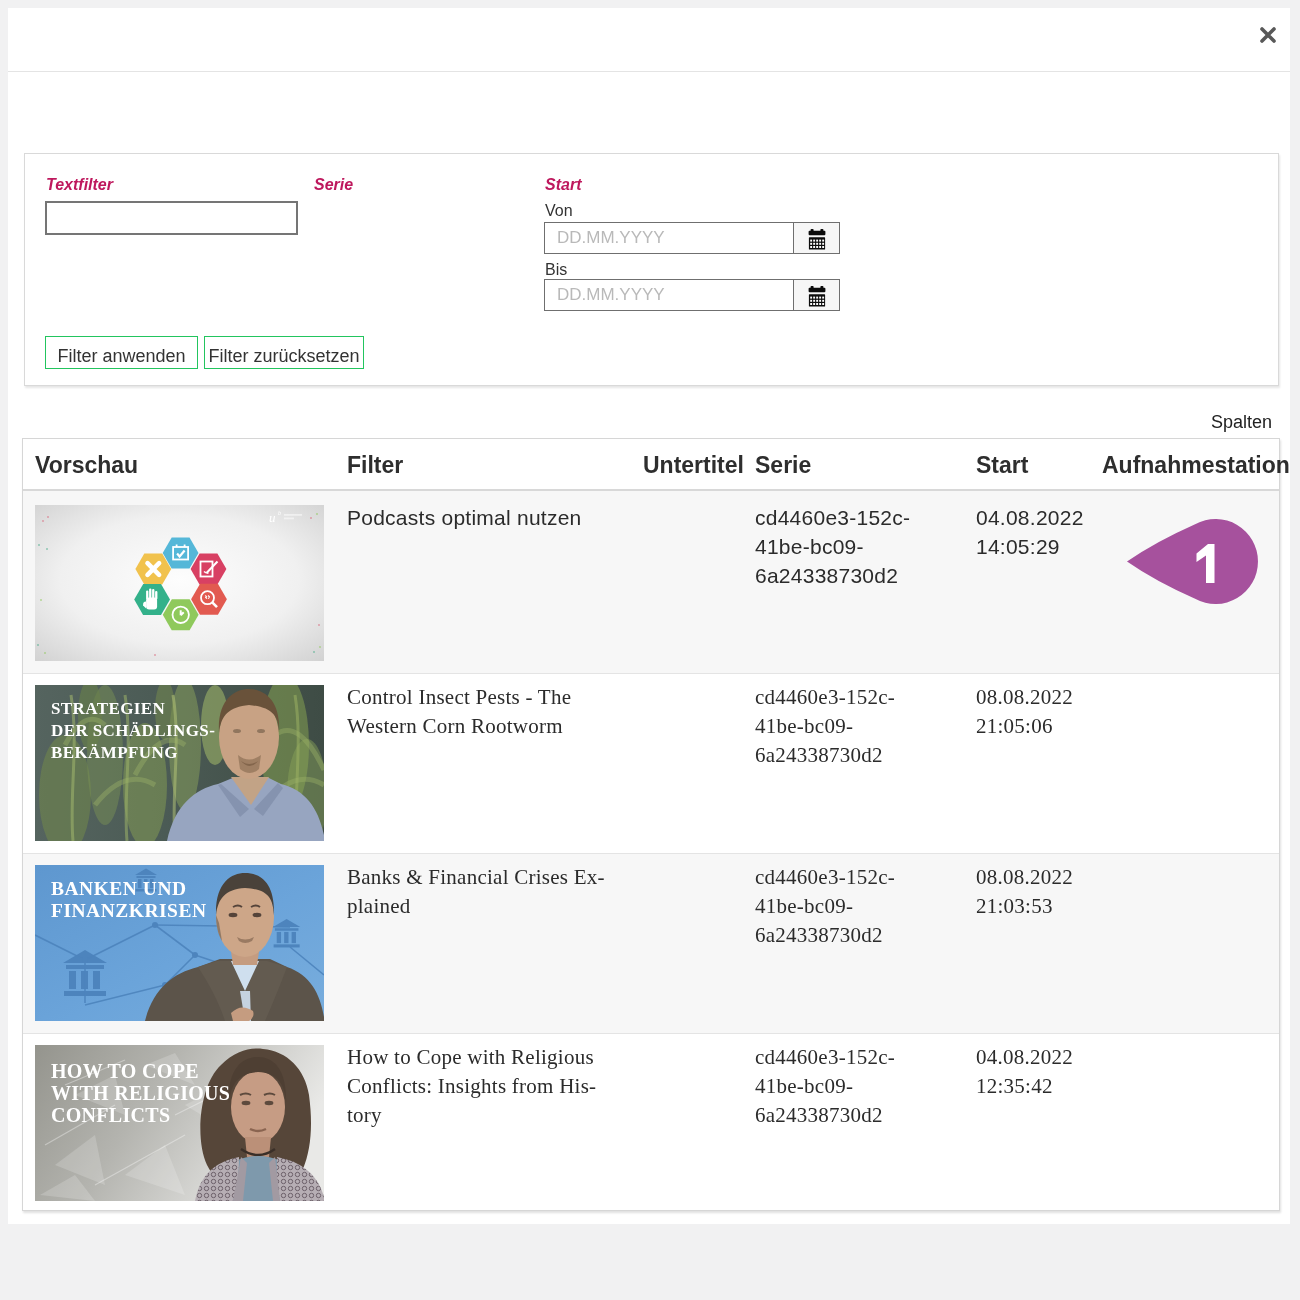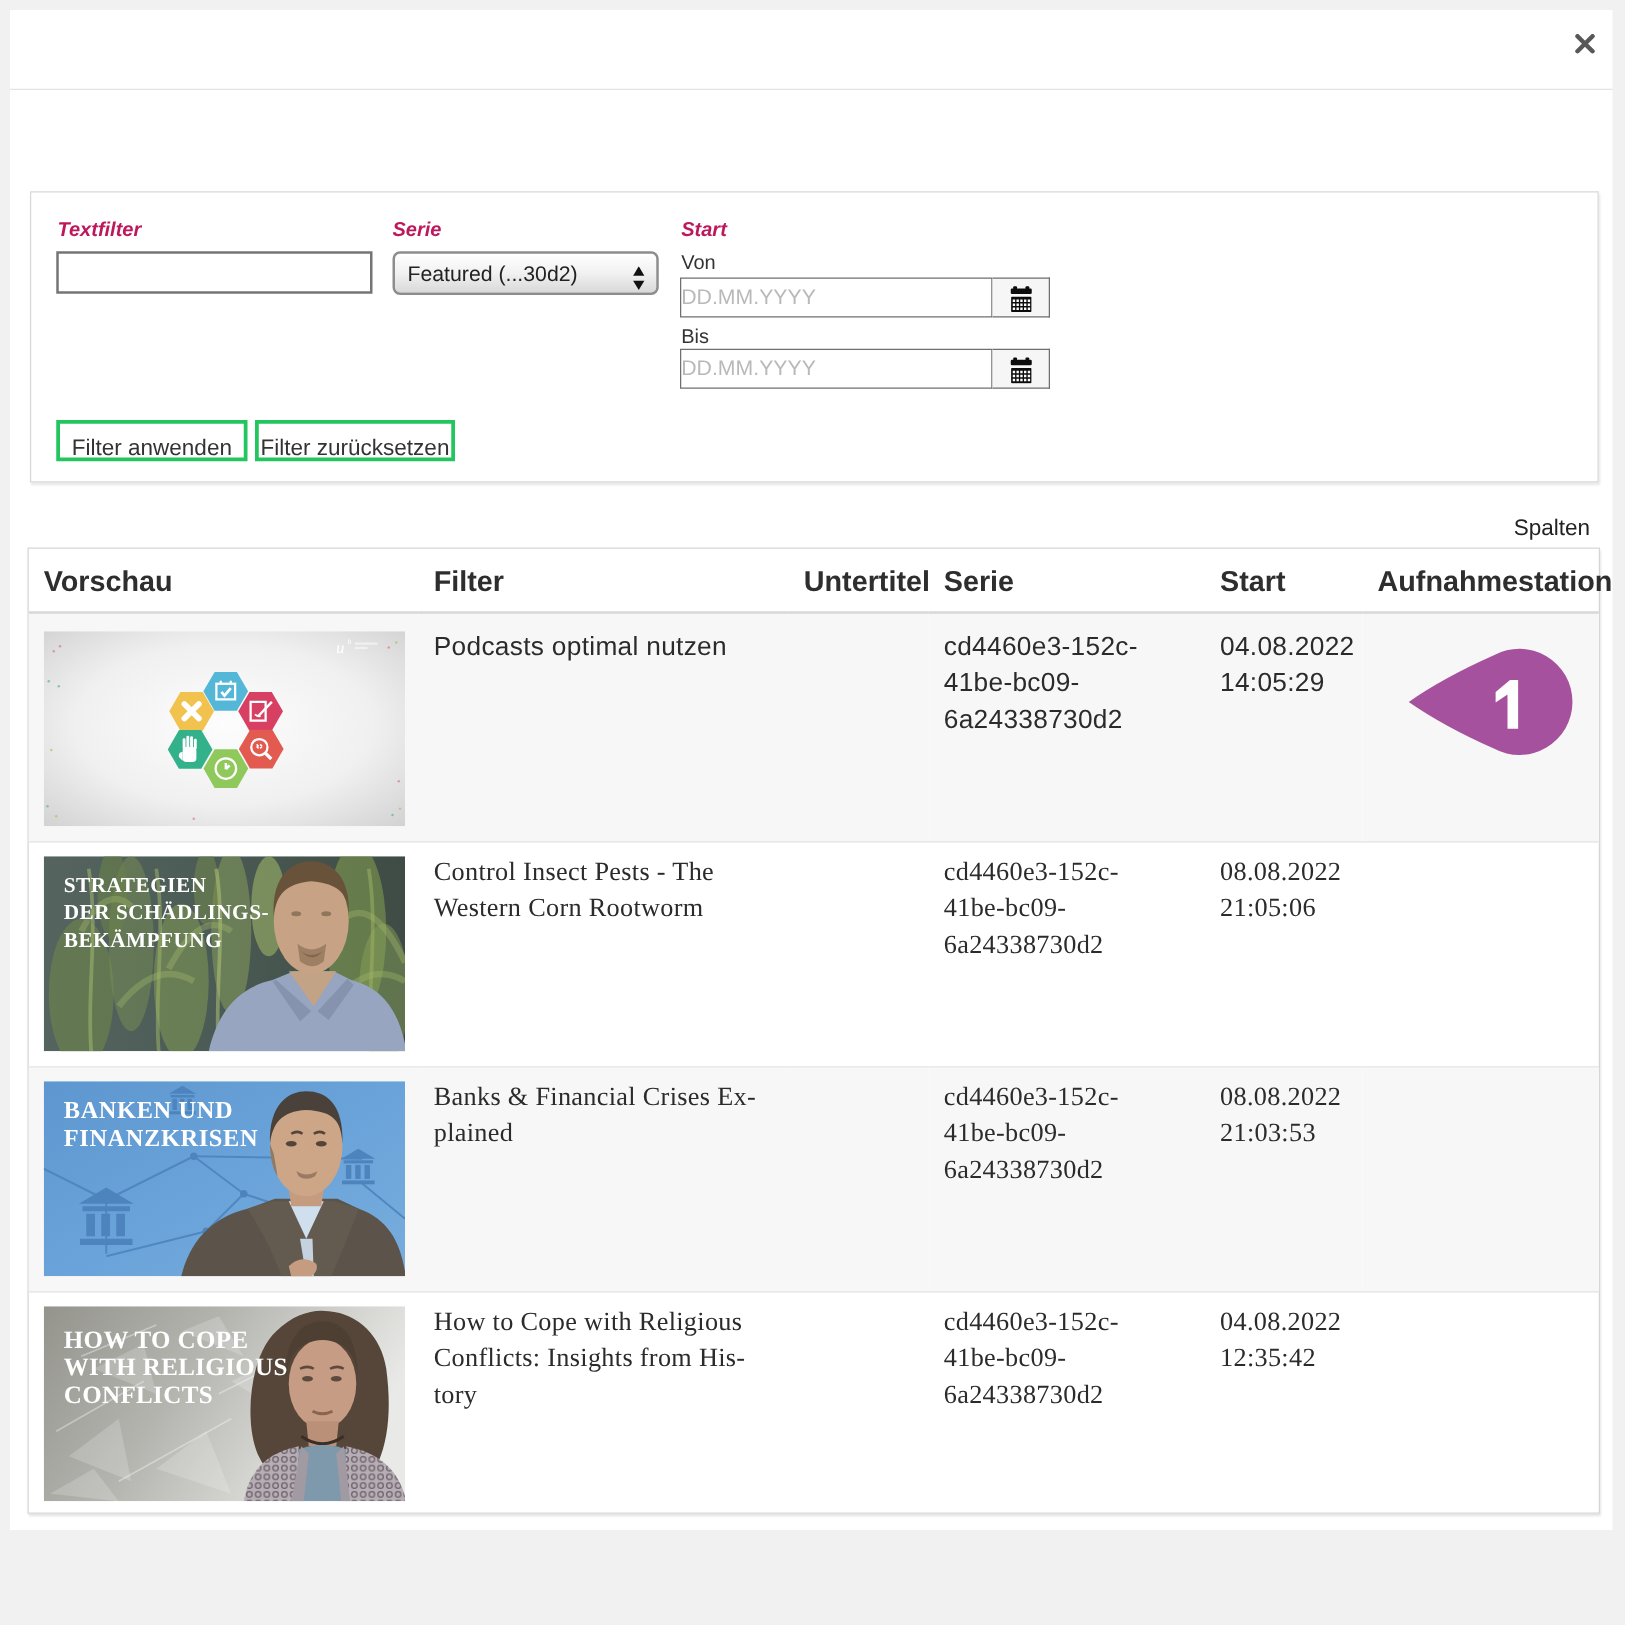--- a/index.html
+++ b/index.html
@@ -14,27 +14,27 @@
 .flab { position:absolute; font-style:italic; font-weight:bold; font-size:16px; color:#be185d; }
 #lab-text { left:46px; top:176px; }
 #lab-serie { left:314px; top:176px; }
 #lab-start { left:545px; top:176px; }
 #inp-text { position:absolute; left:45px; top:201px; width:253px; height:34px; border:2px solid #757575; background:#fff; }
 #sel { position:absolute; left:314px; top:201px; width:213px; height:35px; border:2px solid #8d8d8d; border-radius:6px; background:linear-gradient(#ffffff,#f1f1f1 50%,#d9d9d9); font-size:17px; color:#222; line-height:33px; padding-left:10px; }
 #sel .arr { position:absolute; right:9px; top:10px; }
 .sublab { position:absolute; font-size:16px; color:#333; }
 #lab-von { left:545px; top:202px; }
 #lab-bis { left:545px; top:261px; }
-.dinp { position:absolute; width:250px; height:32px; border:1px solid #6f6f6f; background:#fff; font-size:17px; color:#b9b9b9; line-height:30px; }
+.dinp { position:absolute; width:250px; height:32px; border:1px solid #6f6f6f; background:#fff; font-size:17px; color:#b9b9b9; line-height:30px; padding-left:12px; }
 #d1 { left:544px; top:222px; }
 #d2 { left:544px; top:279px; }
 .dbtn { position:absolute; width:46px; height:32px; border:1px solid #6f6f6f; border-left:none; background:#f6f6f6; text-align:center; }
 #b1 { left:794px; top:222px; }
 #b2 { left:794px; top:279px; }
-.fbtn { position:absolute; top:336px; height:33px; border:3px solid #22c55e; background:#fff; font-size:18px; color:#333; text-align:center; line-height:38px; }
+.fbtn { position:absolute; top:336px; height:33px; border:1px solid #22c55e; background:#fff; font-size:18px; color:#333; text-align:center; line-height:38px; }
 #fb1 { left:45px; width:153px; }
 #fb2 { left:204px; width:160px; }
 
 #spalten { position:absolute; top:412px; right:28px; font-size:18px; color:#222; }
 
 #twrap { position:absolute; left:22px; top:438px; width:1258px; background:#fff; border:1px solid #d6d6d6; box-shadow:1px 2px 2px rgba(0,0,0,0.12); }
 table { border-collapse:collapse; table-layout:fixed; width:1256px; }
 col.c1{width:312px;} col.c2{width:296px;} col.c3{width:112px;} col.c4{width:221px;} col.c5{width:126px;} col.c6{width:189px;}
 th { font-weight:700; font-size:23px; color:#2e2e2e; text-align:left; padding:3px 12px 0; height:51px; vertical-align:middle; border-bottom:2px solid #d8d8d8; }
 td { vertical-align:top; white-space:nowrap; padding:12px; font-size:21px; line-height:29px; color:#2b2b2b; letter-spacing:0.25px; }
@@ -56,26 +56,20 @@
 <svg id="closex" viewBox="0 0 16 16">
       <path d="M2 2 L14 14 M14 2 L2 14" stroke="#585858" stroke-width="3.6" stroke-linecap="round"></path>
     </svg>
 
 <div id="filter">
 </div>
 <div class="flab" id="lab-text">Textfilter</div>
 <div class="flab" id="lab-serie">Serie</div>
 <div class="flab" id="lab-start">Start</div>
 <div id="inp-text"></div>
-<div id="sel">Featured (...30d2)
-  <svg class="arr" width="10" height="19" viewBox="0 0 10 19">
-        <path d="M5 0 L9.5 7.5 L0.5 7.5 Z" fill="#111"></path>
-        <path d="M5 19 L9.5 11.5 L0.5 11.5 Z" fill="#111"></path>
-      </svg>
-</div>
 <div class="sublab" id="lab-von">Von</div>
 <div class="sublab" id="lab-bis">Bis</div>
 <div class="dinp" id="d1">DD.MM.YYYY</div>
 <div class="dinp" id="d2">DD.MM.YYYY</div>
 <div class="dbtn" id="b1"><svg width="20" height="22" viewBox="0 0 20 22" style="margin-top:5px">
         <rect x="1.6" y="2.8" width="16.8" height="4.4" rx="1" fill="#0c0c0c"></rect>
         <rect x="3.6" y="0.9" width="3" height="3" rx="0.8" fill="#0c0c0c"></rect>
         <rect x="13.4" y="0.9" width="3" height="3" rx="0.8" fill="#0c0c0c"></rect>
         <rect x="1.9" y="9.3" width="16.2" height="12.2" rx="0.6" fill="#0c0c0c"></rect>
         <g fill="#fff">

